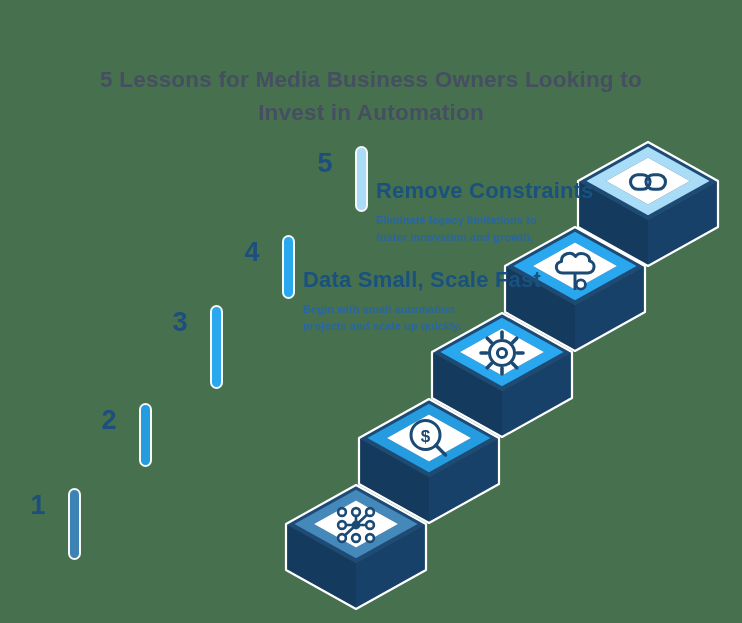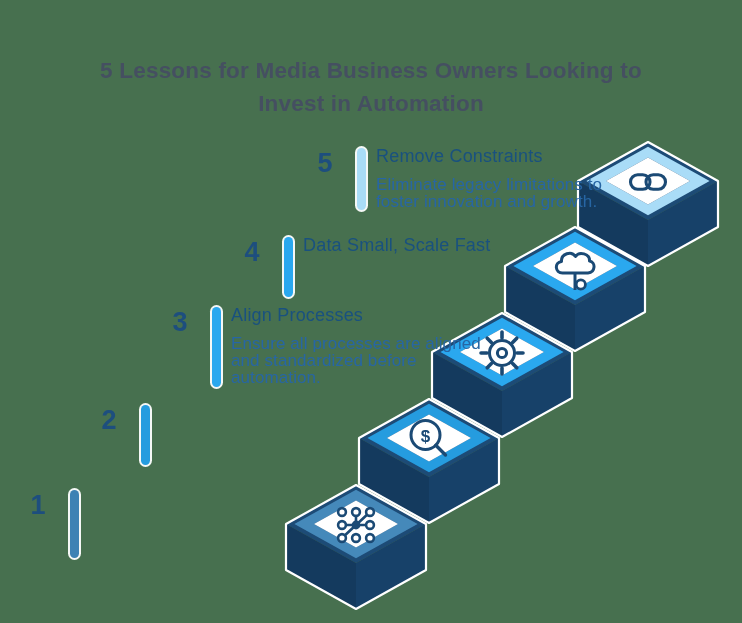--- a/index.html
+++ b/index.html
@@ -3,21 +3,21 @@
 <meta charset="utf-8">
 <style>
   html,body{margin:0;padding:0;}
   body{
     width:742px;height:623px;overflow:hidden;position:relative;
     background:var(--bg,#47704F);
     font-family:"Liberation Sans", sans-serif;
   }
   .canvas{position:absolute;inset:0;}
   .title{
-    position:absolute;left:0;right:0;top:48px;margin:7px;
+    position:absolute;left:0;right:0;top:48px;margin:16px;
     text-align:center;white-space:pre-line;
     font-size:22.5px;line-height:1.45;font-weight:bold;
     color:var(--title,#454F61);letter-spacing:.2px;
   }
   #stairs{position:absolute;left:0;top:0;}
   .item{position:absolute;display:flex;align-items:flex-start;}
   .num{
     width:44px;text-align:center;font-weight:bold;font-size:27px;line-height:1;
     color:var(--numcol,#1D4E7E);margin-top:4px;flex:0 0 auto;
   }
@@ -25,25 +25,25 @@
     width:9px;border-radius:5px;margin:2px 10px 0 10px;flex:0 0 auto;
     background:#2AA8EF;box-shadow:0 0 0 2px rgba(255,255,255,.95);
   }
   .item-1 .bar{height:68px}
   .item-2 .bar{height:60px}
   .item-3 .bar{height:80px}
   .item-4 .bar{height:60px}
   .item-5 .bar{height:62px}
   .txt{display:flex;flex-direction:column;width:max-content;}
   .ititle{
-    font-size:18px;font-weight:normal;color:var(--ititle,#19517F);
-    line-height:1.2;letter-spacing:.2px;
+    font-size:22px;font-weight:bold;color:var(--ititle,#19517F);
+    line-height:1.2;letter-spacing:.2px;margin-top:32px;
   }
   .idesc{
-    margin-top:8px;font-size:17px;font-weight:normal;line-height:17px;
+    margin-top:8px;font-size:11px;font-weight:bold;line-height:17px;
     color:var(--idesc,#2766A4);white-space:pre-line;letter-spacing:.1px;
   }
   .item-5{left:303px;top:146px}
   .item-4{left:230px;top:235px}
   .item-3{left:158px;top:305px}
   .item-2{left:87px;top:403px}
   .item-1{left:16px;top:488px}
 </style>
 </head>
 <body style="--bg: #47704F; --title: #454F61; --numcol: #1D4E7E; --ititle: #19517F; --idesc: #2766A4;">
@@ -142,32 +142,28 @@
       <div class="idesc">Eliminate legacy limitations to
 foster innovation and growth.</div>
     </div>
   </div>
 
   <div class="item item-4">
     <div class="num">4</div>
     <div class="bar" style="background: rgb(42, 168, 239);"></div>
     <div class="txt">
       <div class="ititle">Data Small, Scale Fast</div>
+      <div class="idesc">Begin with small automation
+projects and scale up quickly.</div>
     </div>
   </div>
 
   <div class="item item-3">
     <div class="num">3</div>
     <div class="bar" style="background: rgb(42, 168, 239);"></div>
-    <div class="txt">
-      <div class="ititle">Align Processes</div>
-      <div class="idesc">Ensure all processes are aligned
-and standardized before
-automation.</div>
-    </div>
   </div>
 
   <div class="item item-2">
     <div class="num">2</div>
     <div class="bar" style="background: rgb(37, 156, 223);"></div>
     <div class="txt">
     </div>
   </div>
 
   <div class="item item-1">

